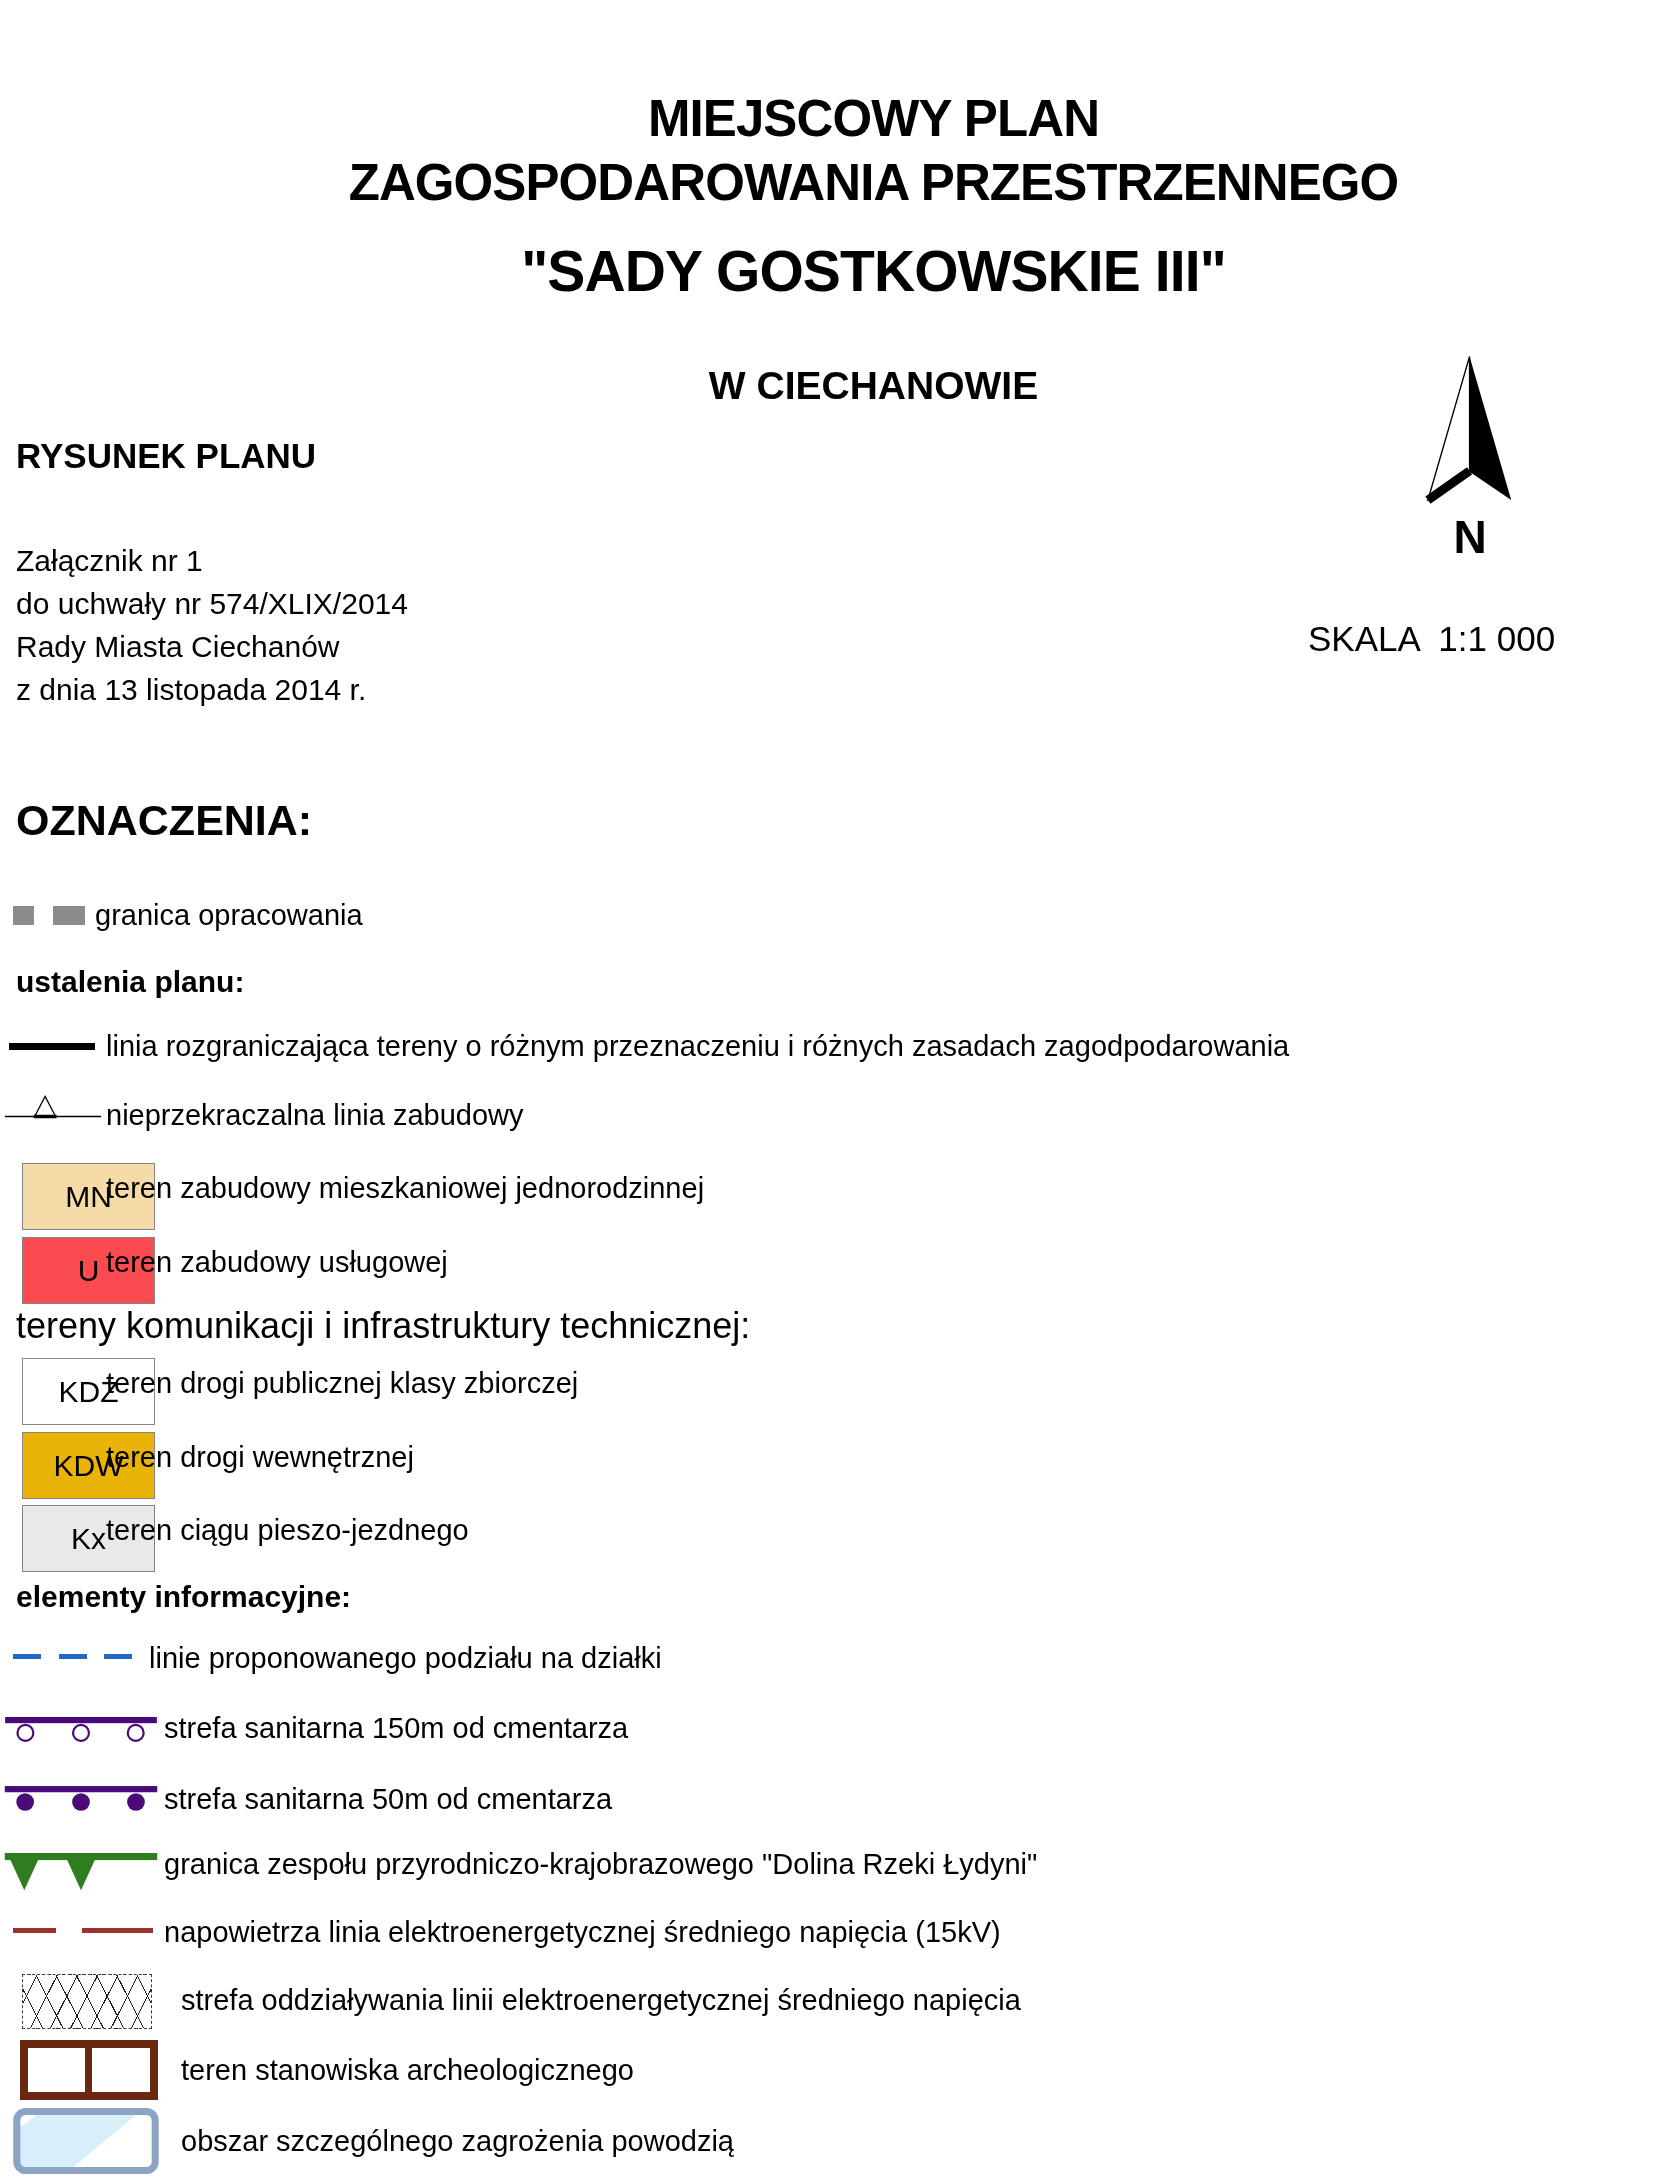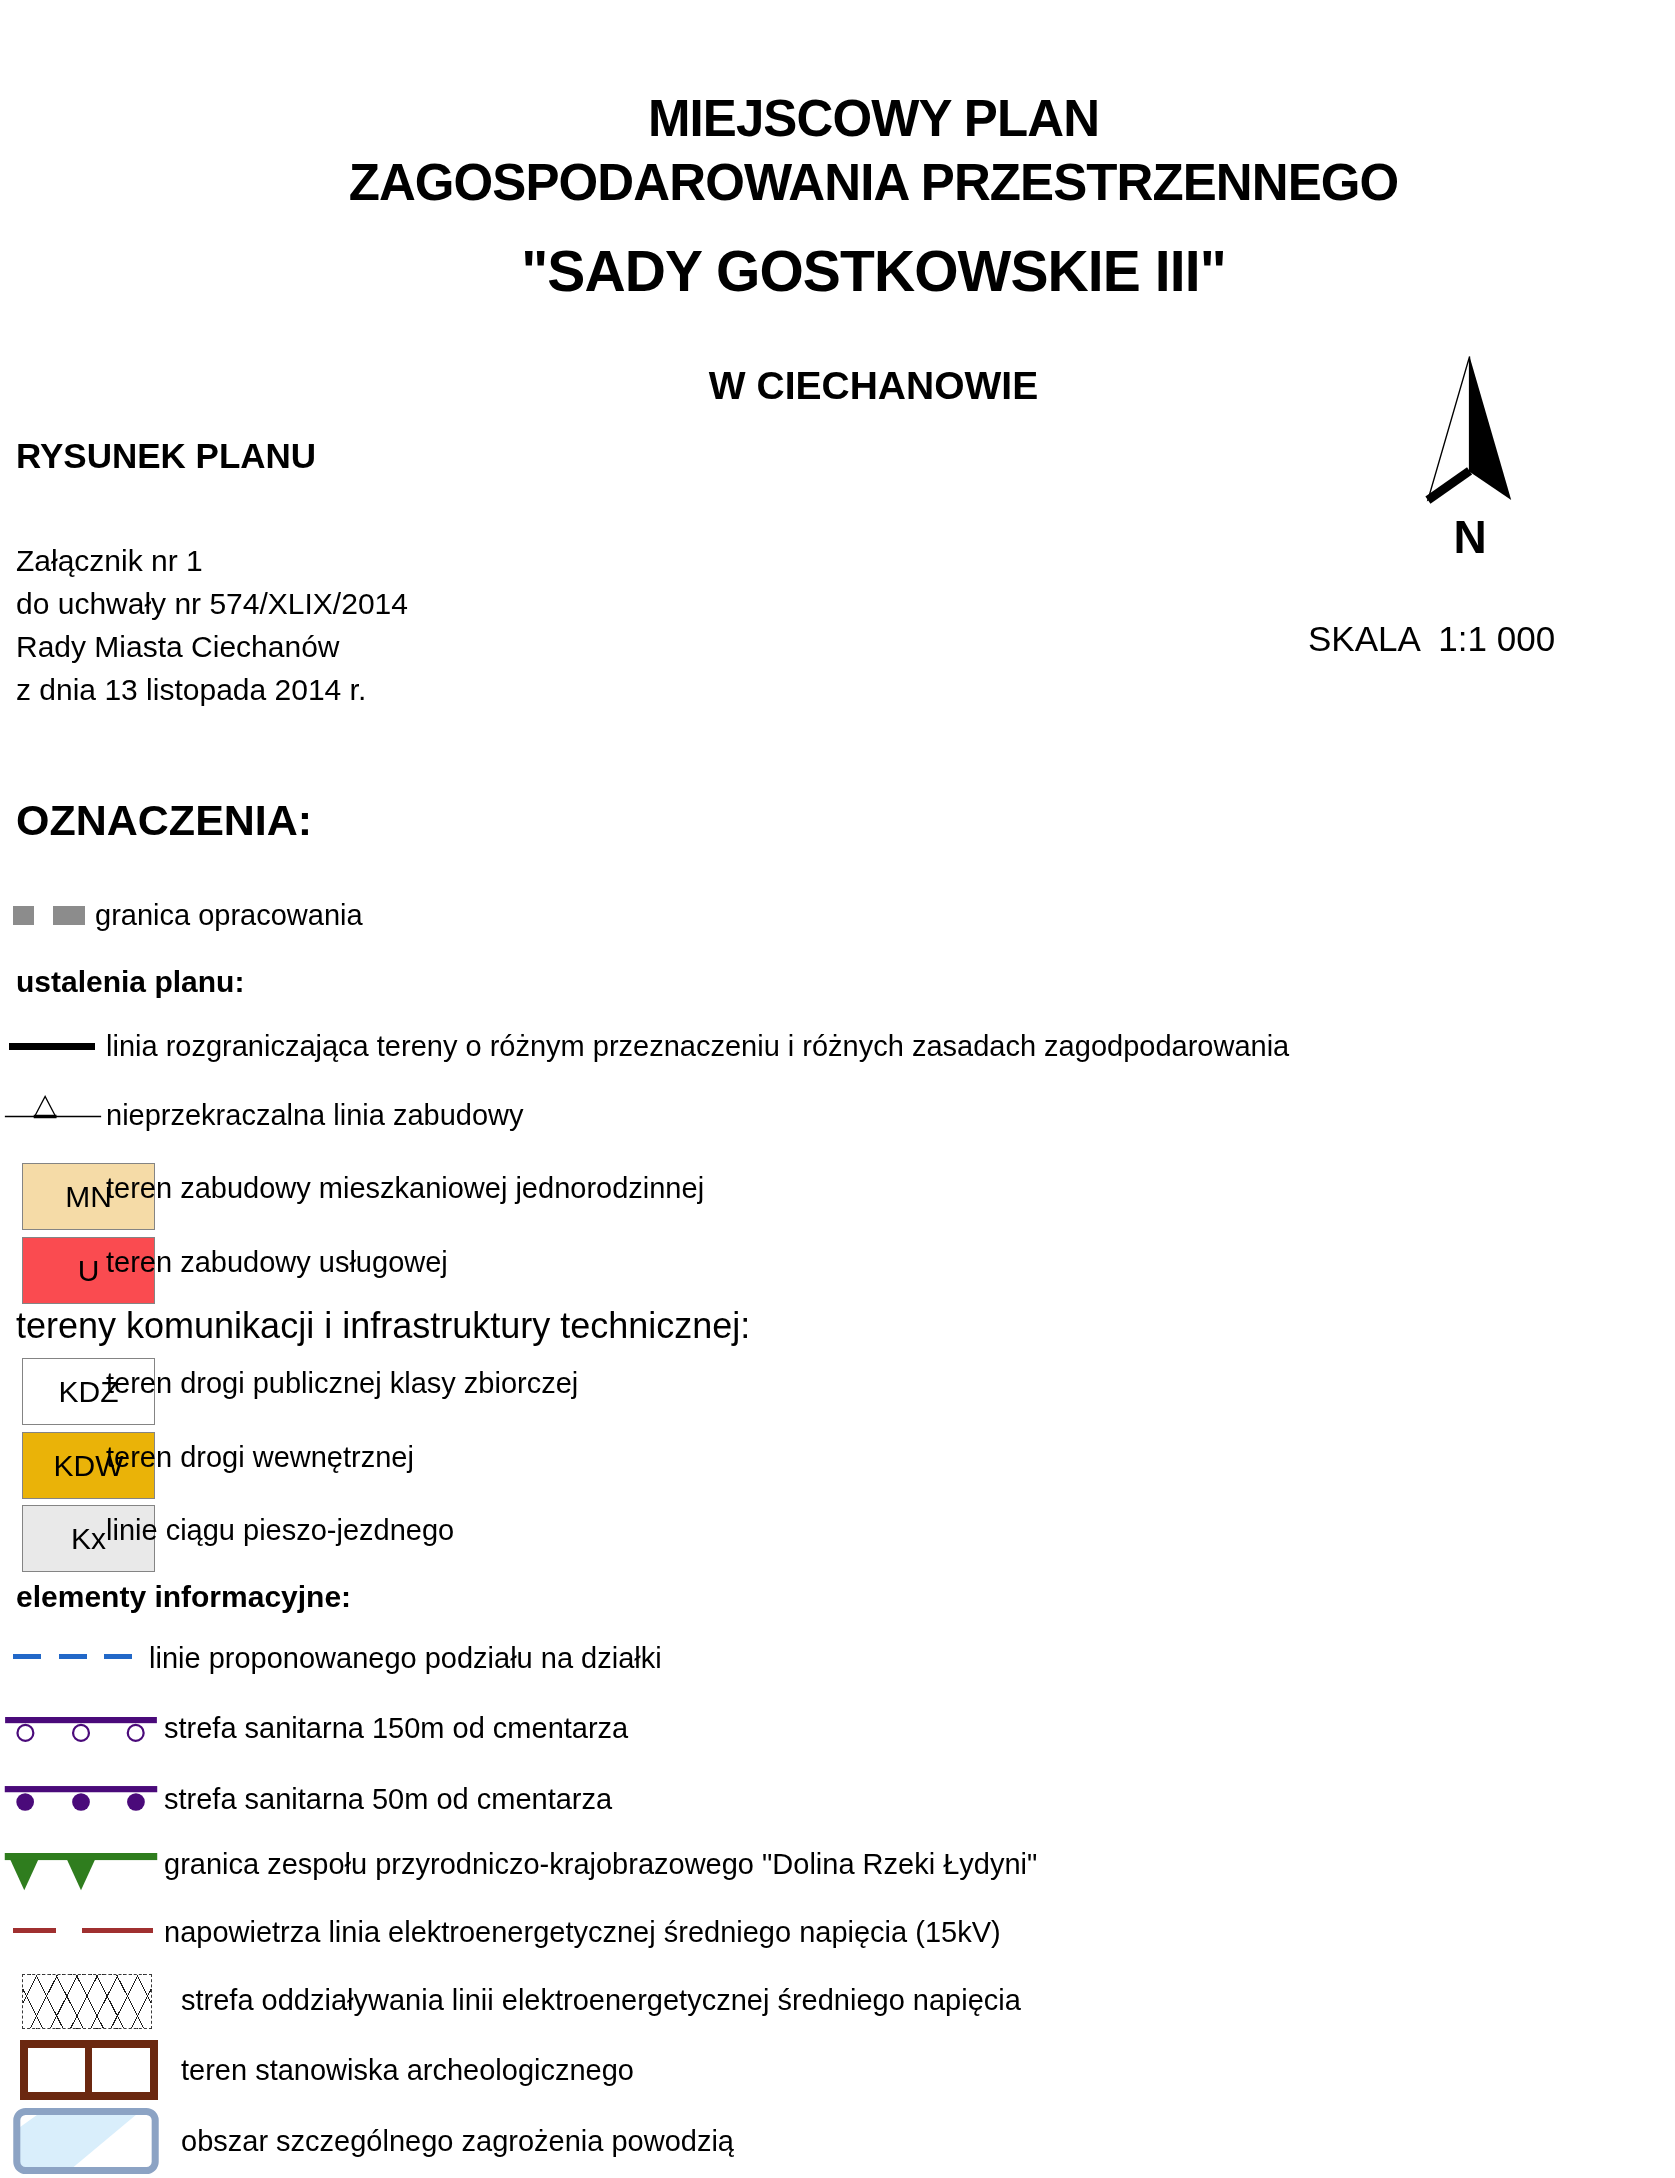--- a/index.html
+++ b/index.html
@@ -100,21 +100,21 @@
 <div class="abs lbl" style="left:106px;top:1366px;">teren drogi publicznej klasy zbiorczej</div>
 
 <div class="abs zone-box" style="left: 22px; top: 1432px; background-color: #eab308;">
   <span>KDW</span>
 </div>
 <div class="abs lbl" style="left:106px;top:1440px;">teren drogi wewnętrznej</div>
 
 <div class="abs zone-box" style="left: 22px; top: 1505px; background-color: rgb(233, 233, 233);">
   <span>Kx</span>
 </div>
-<div class="abs lbl" style="left:106px;top:1513px;">linie ciągu pieszo-jezdnego</div>
+<div class="abs lbl" style="left:106px;top:1513px;">teren ciągu pieszo-jezdnego</div>
 
 <div class="abs sec-bold" style="left:16px;top:1580px;">elementy informacyjne:</div>
 
 <div class="abs dash" style="left:13.3px;top:1654px;width:28px;height:5.3px;background:#2268C8;"></div>
 <div class="abs dash" style="left:59px;top:1654px;width:28px;height:5.3px;background:#2268C8;"></div>
 <div class="abs dash" style="left:104px;top:1654px;width:28px;height:5.3px;background:#2268C8;"></div>
 <div class="abs lbl" style="left:106px;top:1641px;padding-left:43px;">linie proponowanego podziału na działki</div>
 
 <svg class="abs" style="left:2.7px;top:1717px;" width="156" height="30" viewBox="0 0 176 34">
   <rect x="2" y="0" width="172" height="7" fill="#4A0A7A"></rect>

